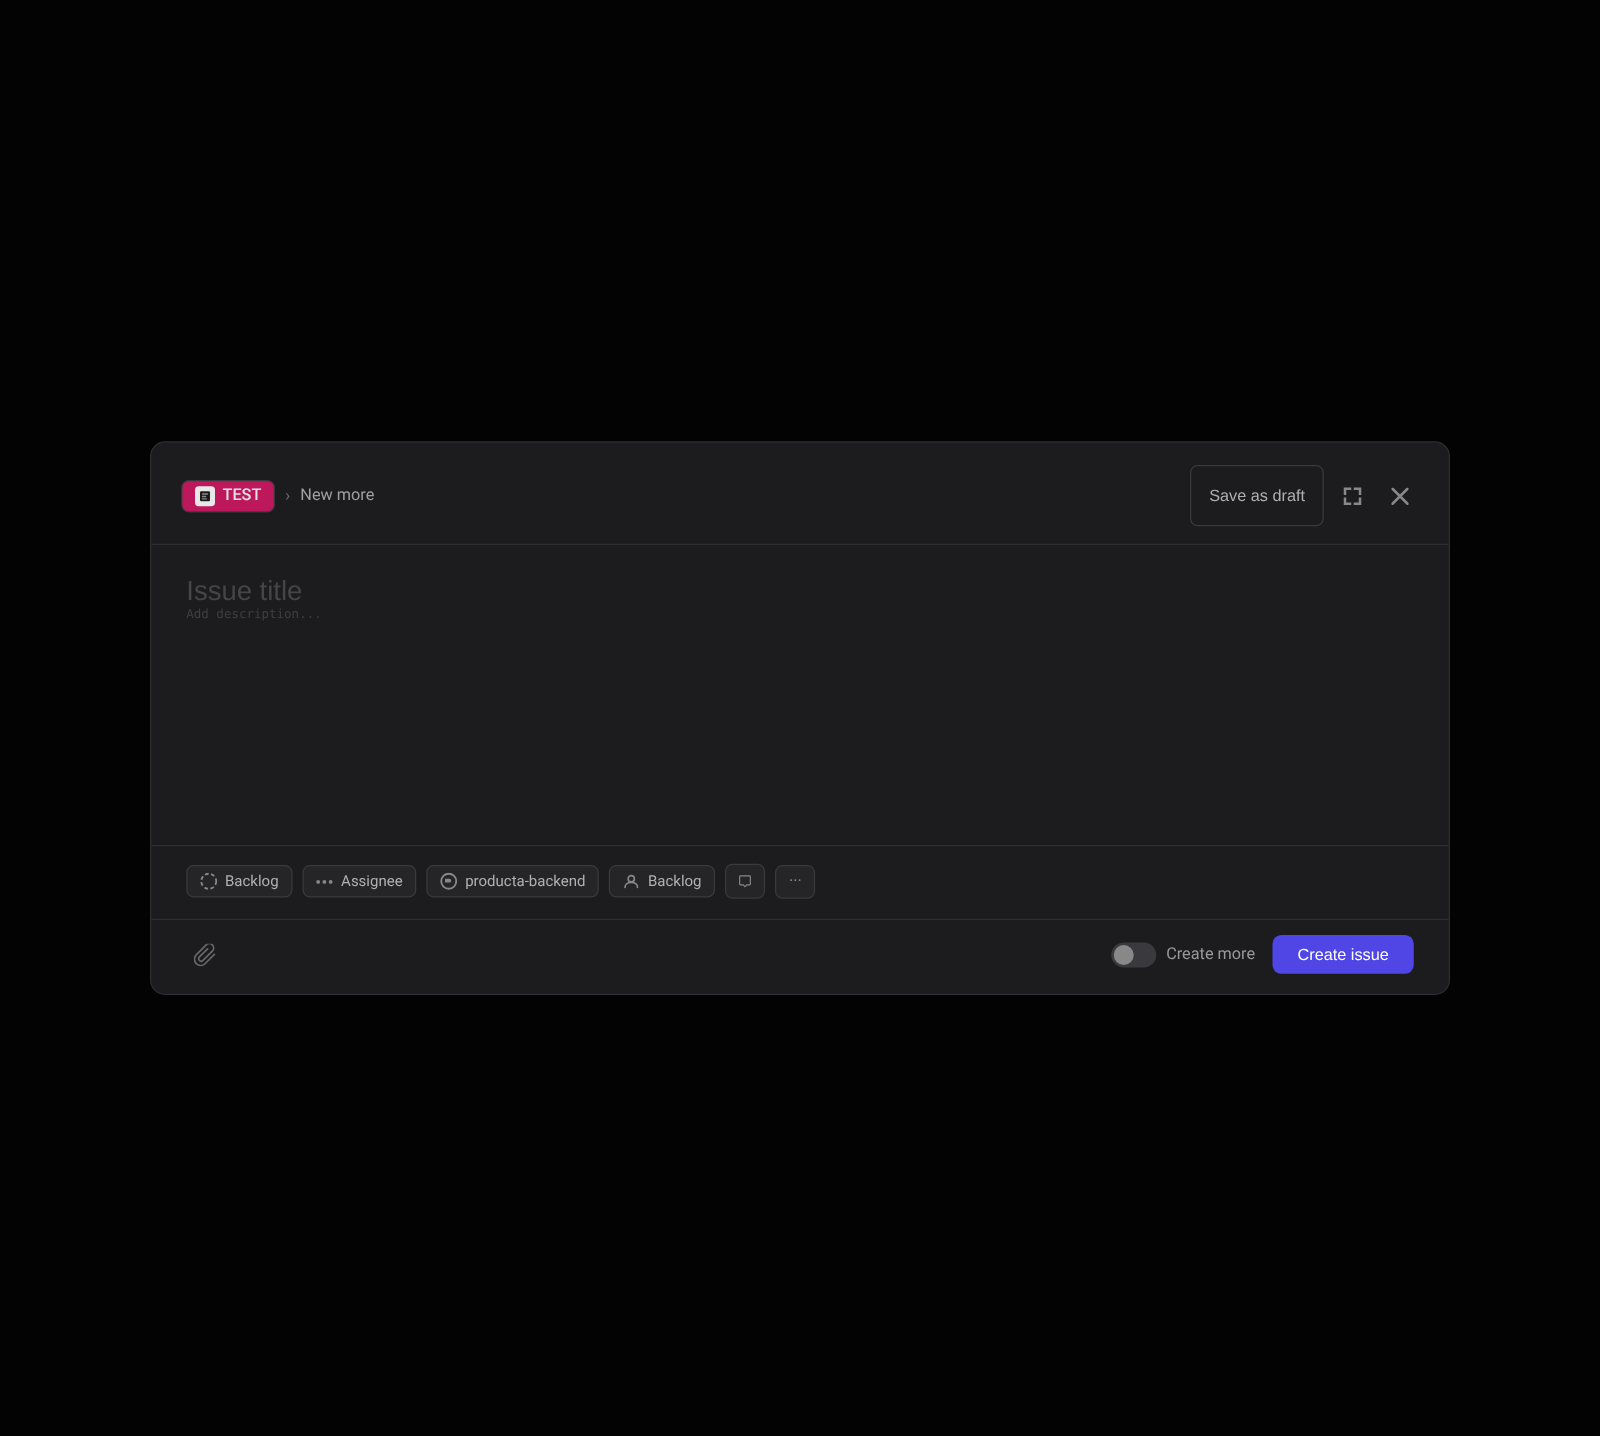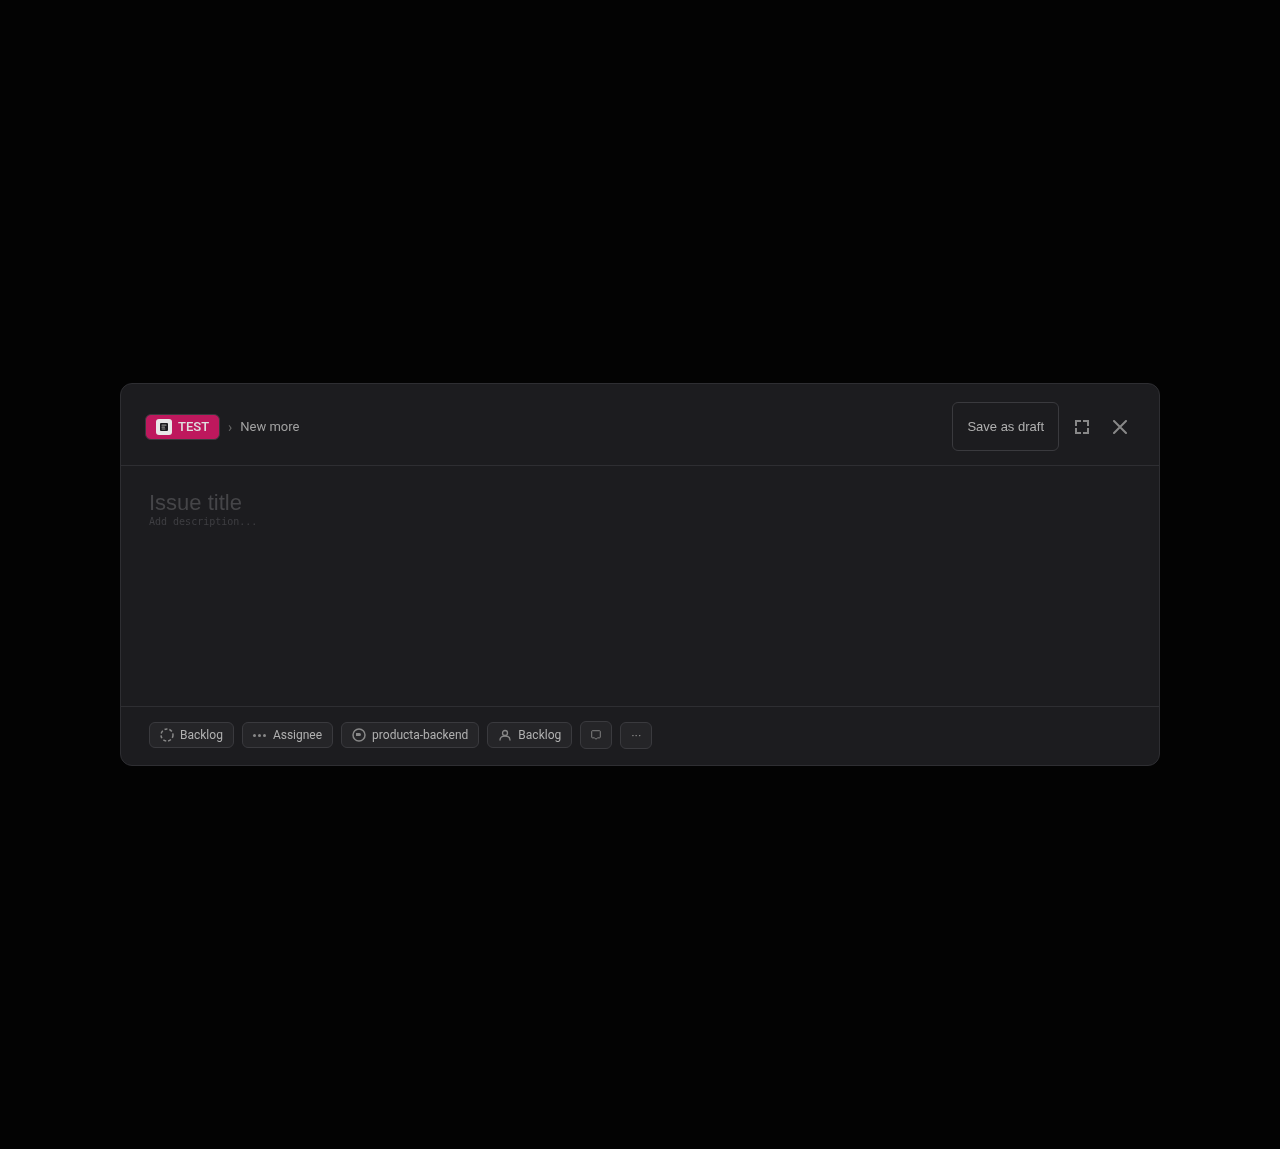--- a/index.html
+++ b/index.html
@@ -392,15 +392,30 @@
           <path d="M1 2a1 1 0 0 1 1-1h10a1 1 0 0 1 1 1v8a1 1 0 0 1-1 1H9l-2 2-2-2H2a1 1 0 0 1-1-1V2z" stroke="#888" stroke-width="1.3"></path>
         </svg>
       </div>
 
       <div class="more-chip">
         <span>···</span>
       </div>
 
     </div>
 
+    <div class="modal-footer">
+      <button class="attach-btn">
+        <svg width="18" height="18" viewBox="0 0 18 18" fill="none" xmlns="http://www.w3.org/2000/svg">
+          <path d="M16.5 8.5l-7.5 7.5a5 5 0 0 1-7.07-7.07l8-8a3.5 3.5 0 0 1 4.95 4.95l-7.5 7.5a2 2 0 0 1-2.83-2.83l6.5-6.5" stroke="#666" stroke-width="1.4" stroke-linecap="round" stroke-linejoin="round"></path>
+        </svg>
+      </button>
+
+      <div class="footer-right">
+        <div class="toggle-wrapper">
+          <button class="toggle"></button>
+          <span class="create-more-label">Create more</span>
+        </div>
+        <button class="create-issue-btn">Create issue</button>
+      </div>
+    </div>
 
   </div>
 </div>
 
 </body></html>

